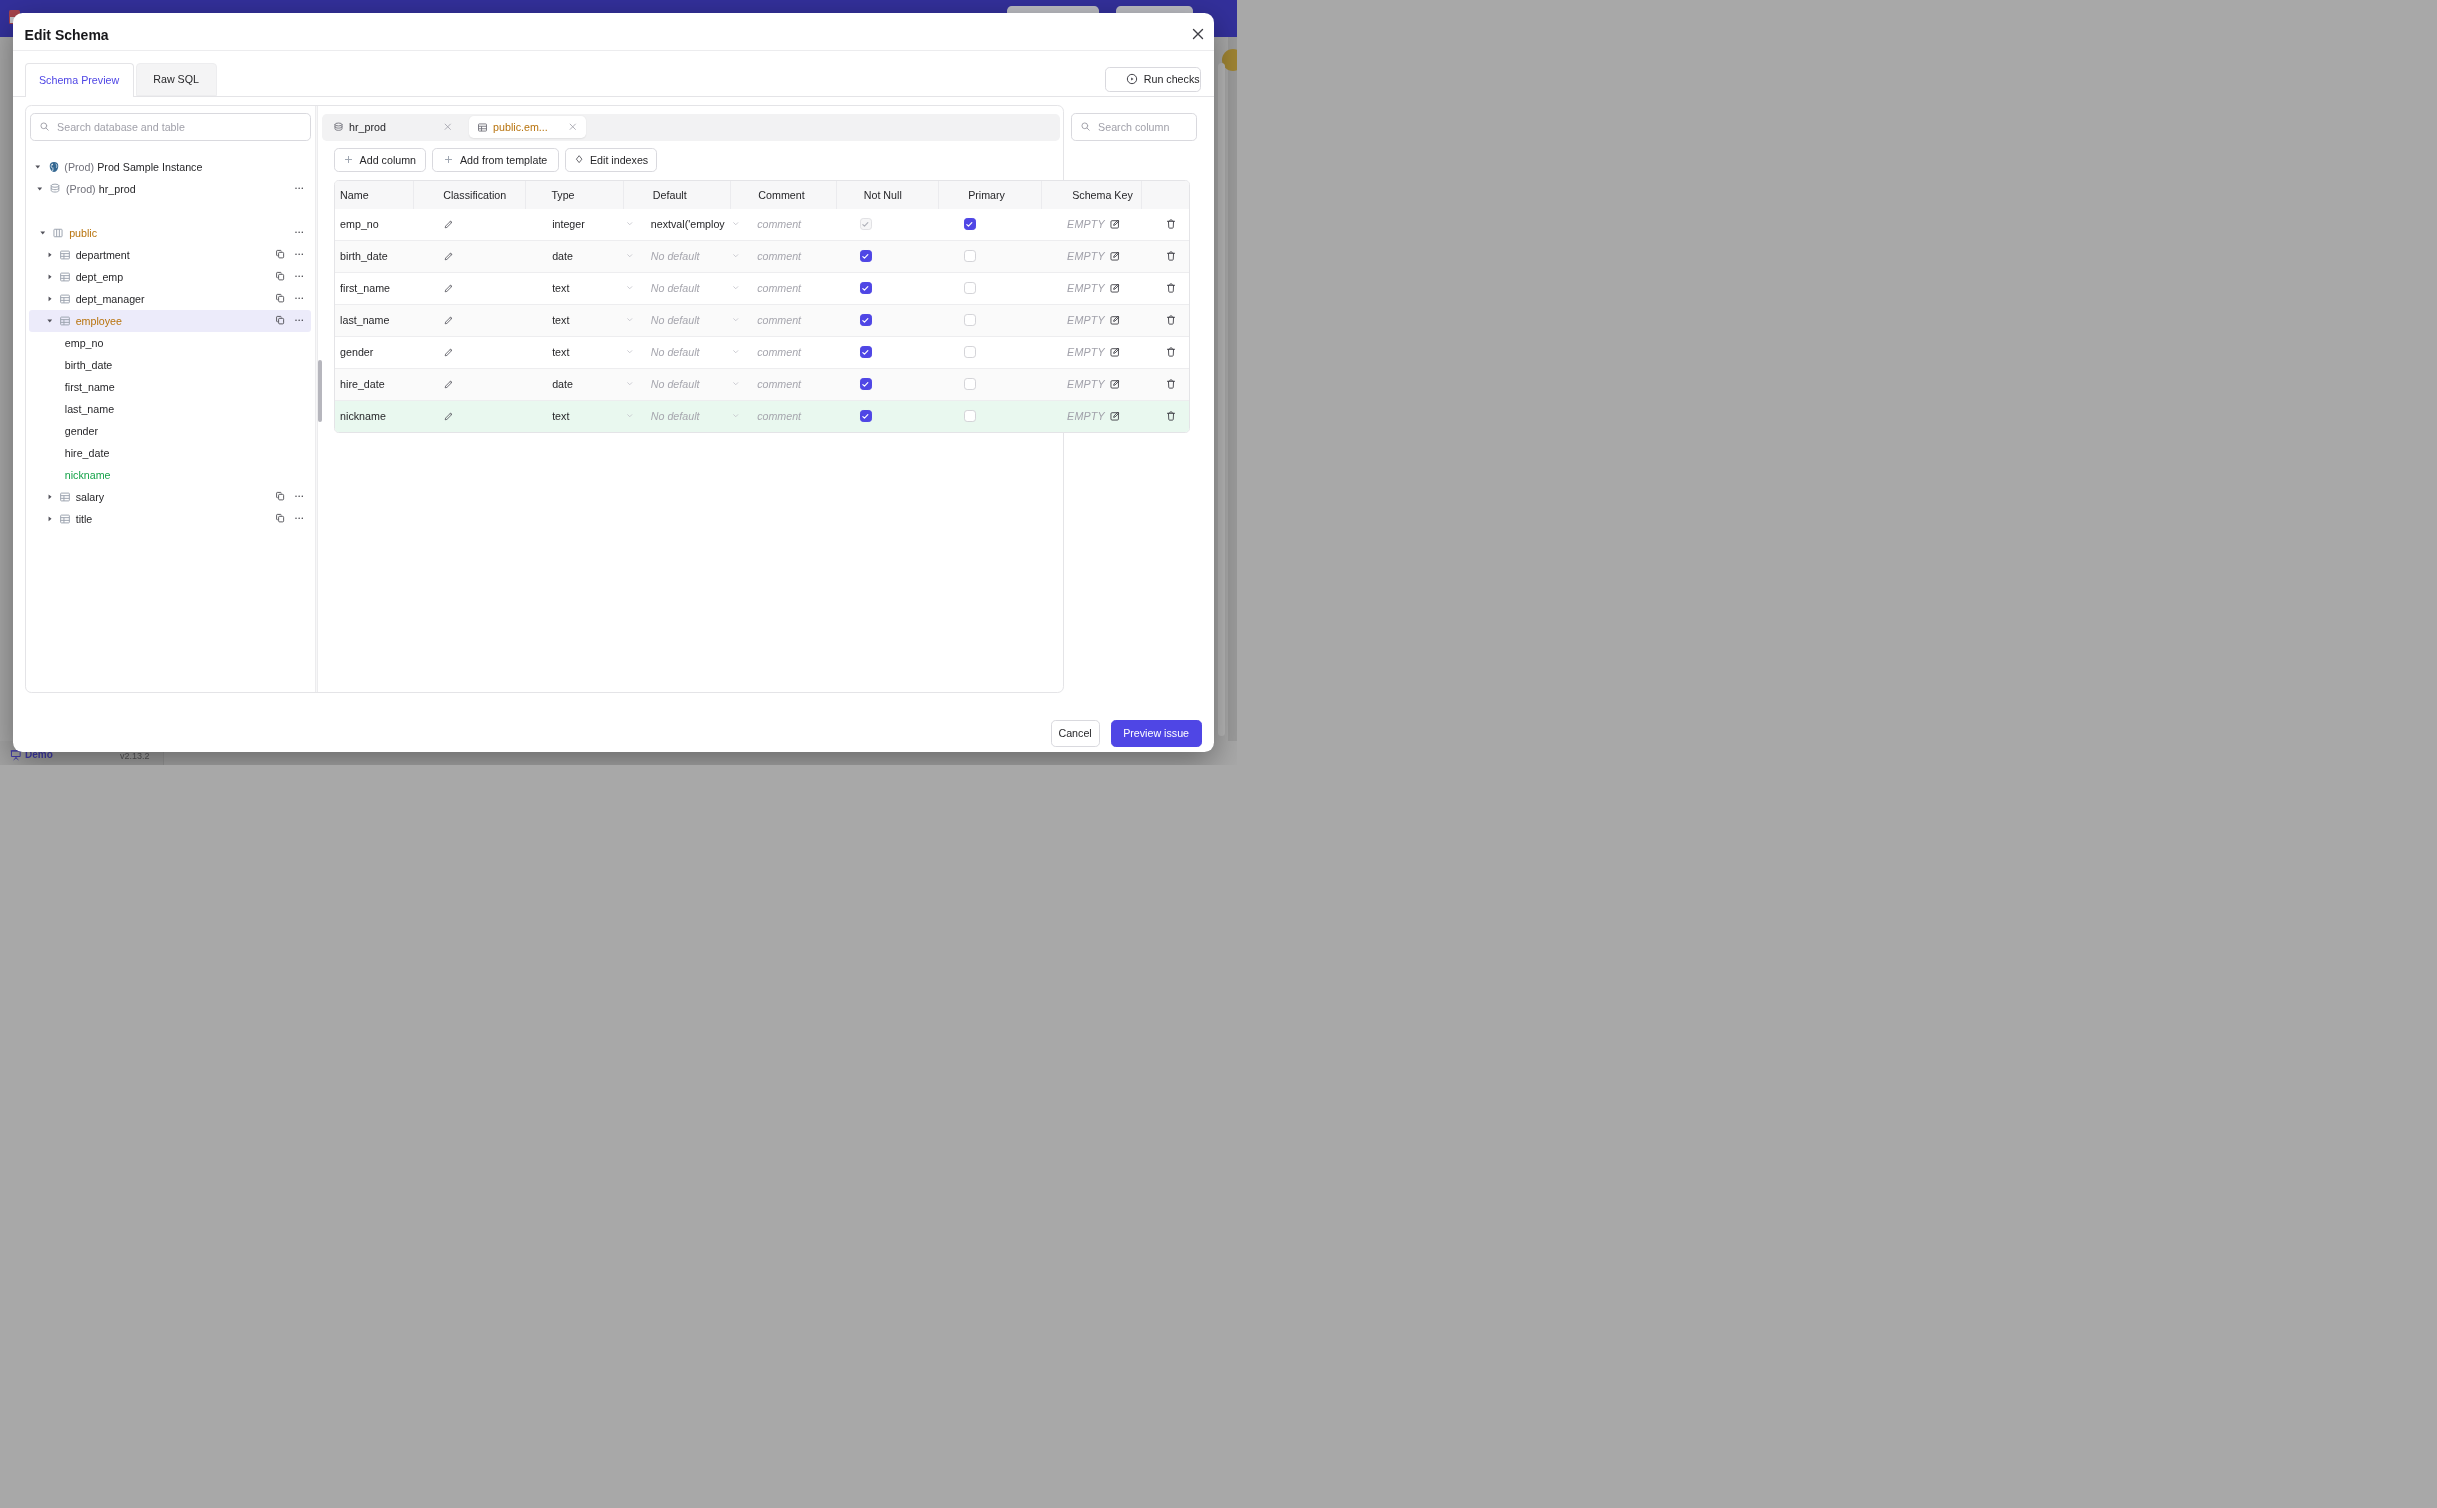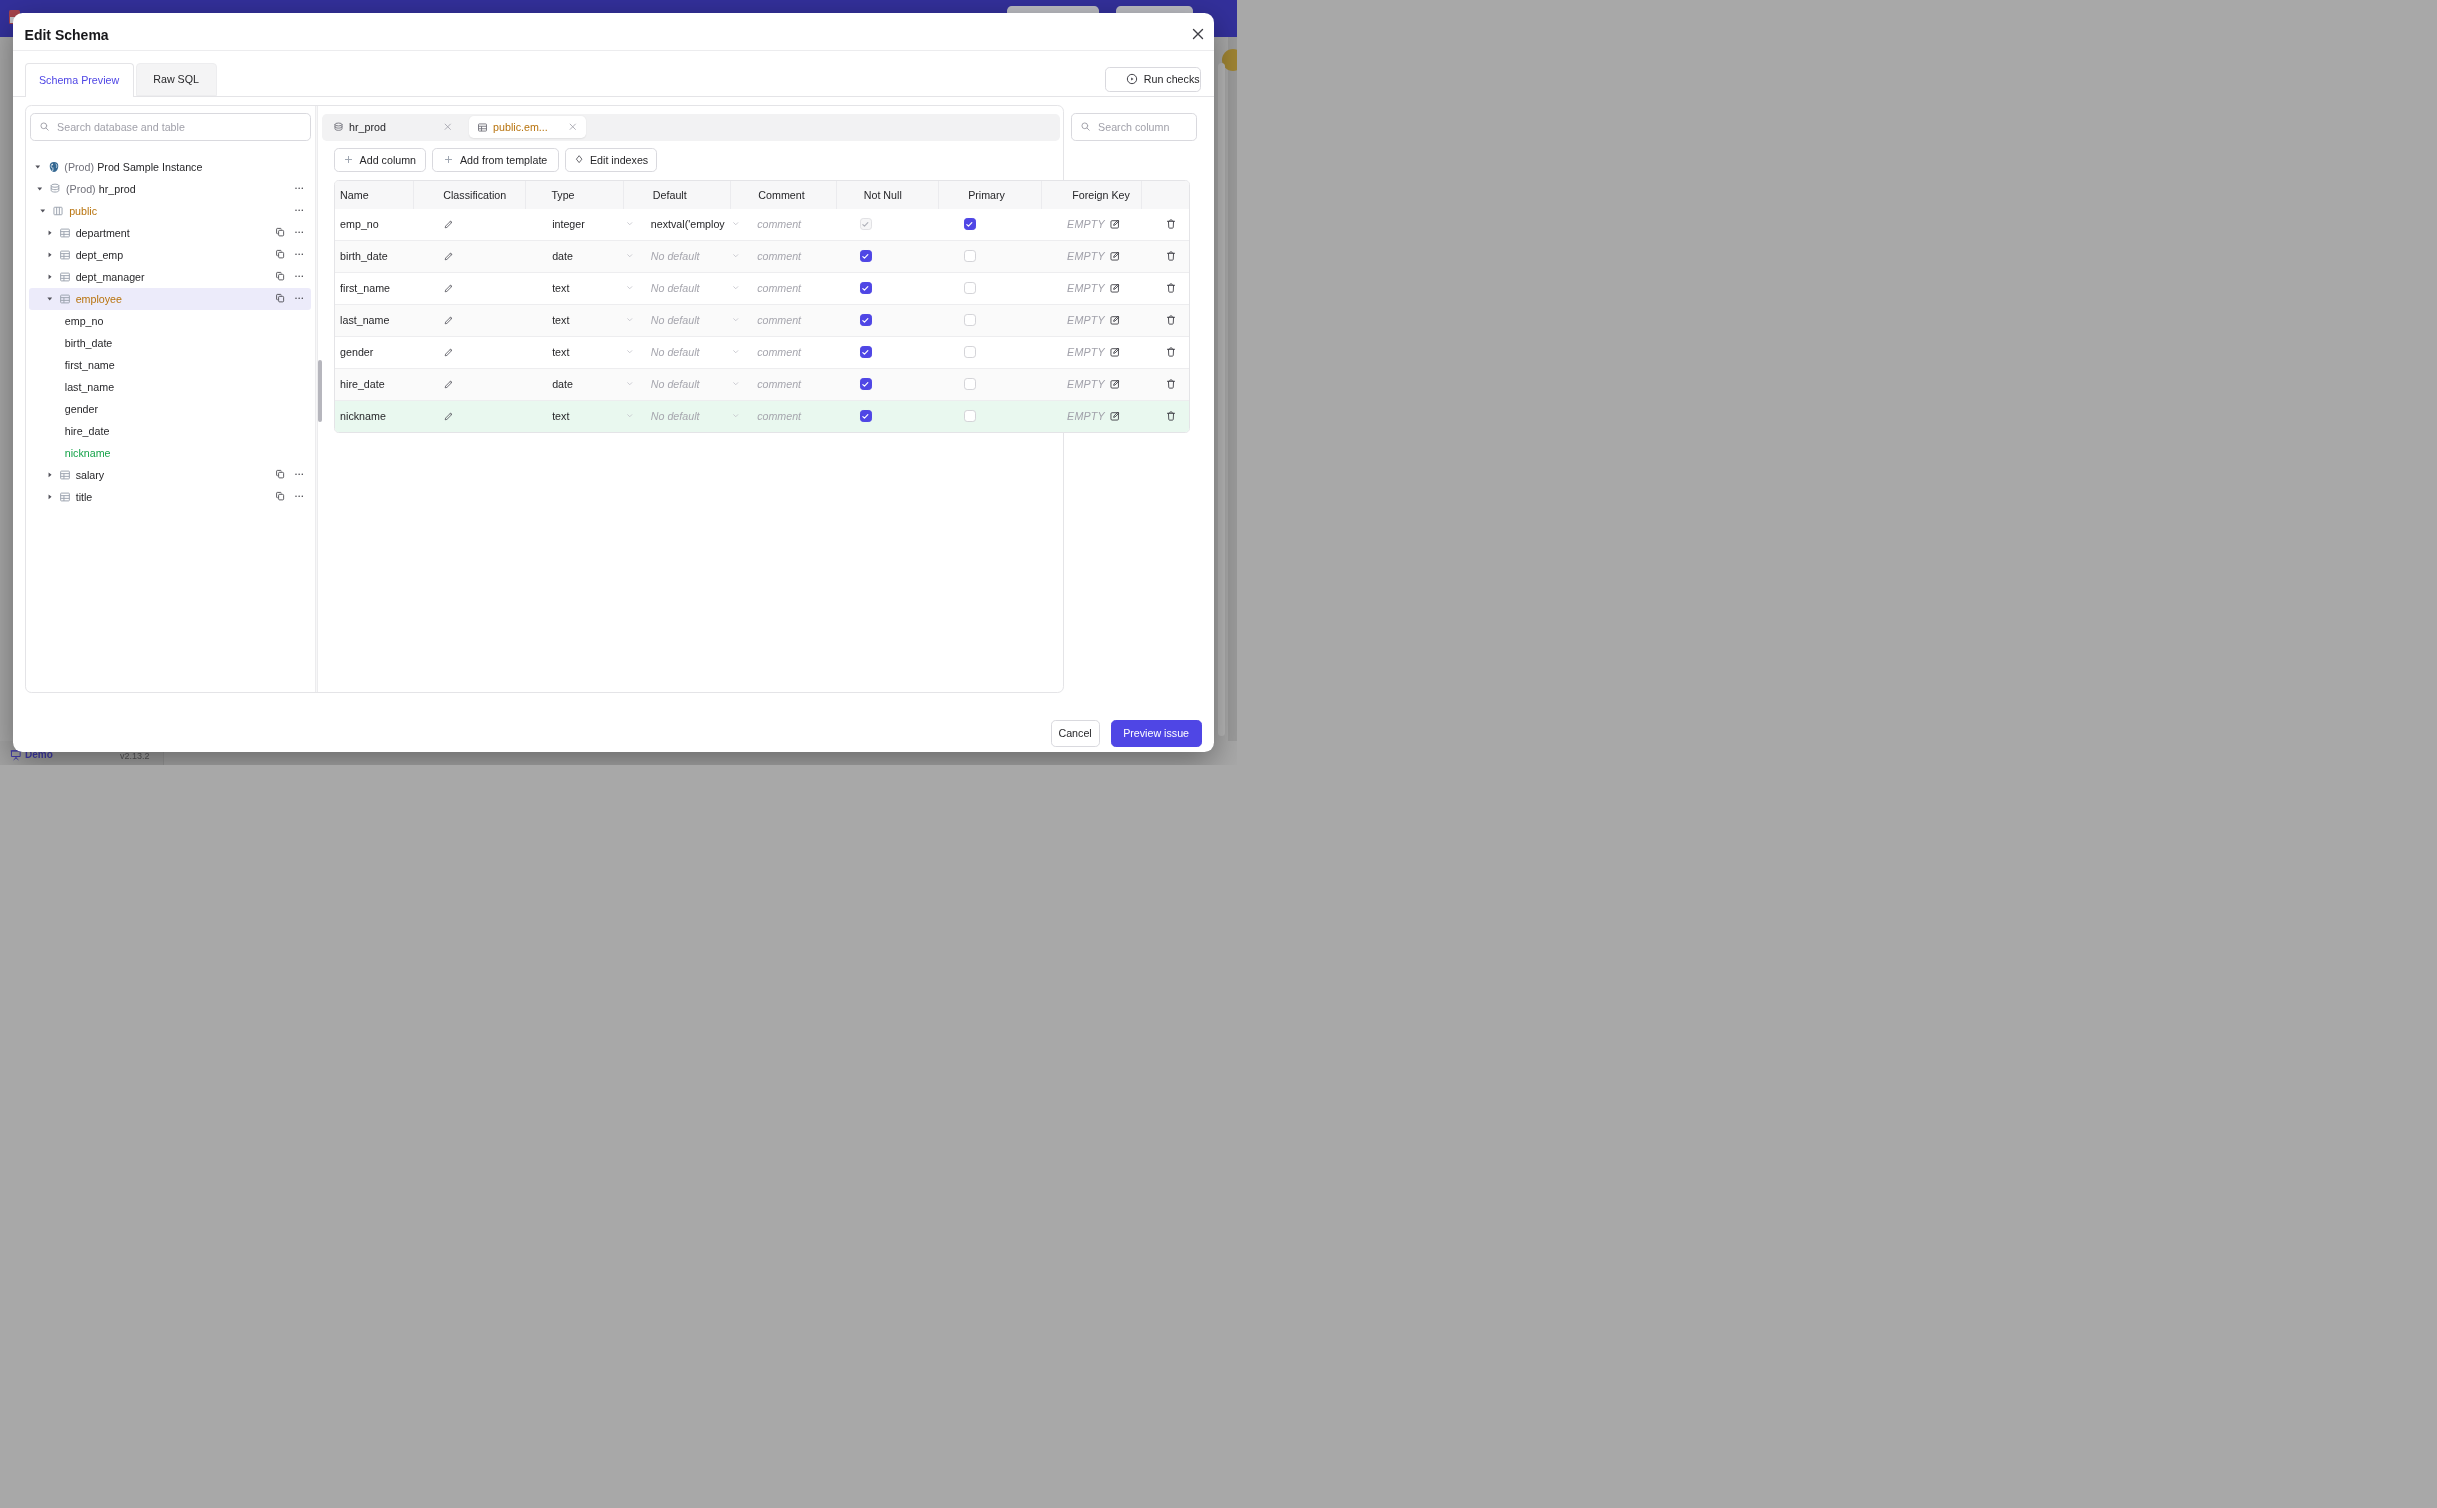--- a/index.html
+++ b/index.html
@@ -41,21 +41,21 @@
        padding:0 8px;box-sizing:border-box;}
   .inp svg{color:#a1a1aa;}
   .inp input{border:0;outline:0;flex:1;min-width:0;font:inherit;font-size:10.7px;color:#27272a;background:transparent;}
   input::placeholder{color:#a1a1aa;}
   .search-db{left:4px;top:7px;width:281px;height:28px;}
   
   .tree{left:0;top:50px;width:289px;}
   .trow{height:22px;margin:0 3.2px;display:flex;align-items:center;font-size:10.7px;color:#27272a;border-radius:3.2px;box-sizing:border-box;}
   .trow .caret{width:9.5px;height:9.5px;color:#52525b;margin-right:4.7px;}
   .trow .tic{width:12px;height:12px;color:#9ca3af;margin-right:4.7px;}
-  .l1{padding-left:4.7px;} .l2{padding-left:6.3px;} .l3{padding-left:9.5px;} .l4{padding-left:16px;}
+  .l1{padding-left:4.7px;} .l2{padding-left:6.3px;} .l3{padding-left:9.5px;margin-top:22px;} .l4{padding-left:16px;}
   .lcol{padding-left:36px;}
   .pfx{color:#71717a;margin-right:3.2px;}
   .acts{margin-left:auto;display:flex;align-items:center;gap:8.7px;padding-right:7px;color:#3f3f46;}
   .acts svg{width:10.3px;height:10.3px;}
   .sel{background:#ecebfa;}
   .amber{color:#b8730d;} .green{color:#16a34a;}
   
   .chipbar{left:296px;top:8px;width:738px;height:27px;background:#f2f2f3;border-radius:4.7px;display:flex;align-items:center;padding-left:11px;box-sizing:border-box;}
   .chip{display:flex;align-items:center;gap:5.5px;font-size:10.7px;color:#27272a;}
   .chip .cic{width:11px;height:11px;color:#71717a;}
@@ -448,21 +448,21 @@
 
     <div class="abs stable">
       <div class="thead">
         <div class="th c0">Name</div>
         <div class="th c1">Classification</div>
         <div class="th c2">Type</div>
         <div class="th c3">Default</div>
         <div class="th c4">Comment</div>
         <div class="th c5">Not Null</div>
         <div class="th c6">Primary</div>
-        <div class="th c7">Foreign Key</div>
+        <div class="th c7">Schema Key</div>
         <div class="th c8"></div>
       </div>
 
       <div class="tr">
         <div class="td c0">
             <span>emp_no</span>
           </div>
         <div class="td c1">
             <svg class="ic pencil" viewBox="0 0 14 14" width="11" height="11">
               <use href="#i-pencil"></use>

